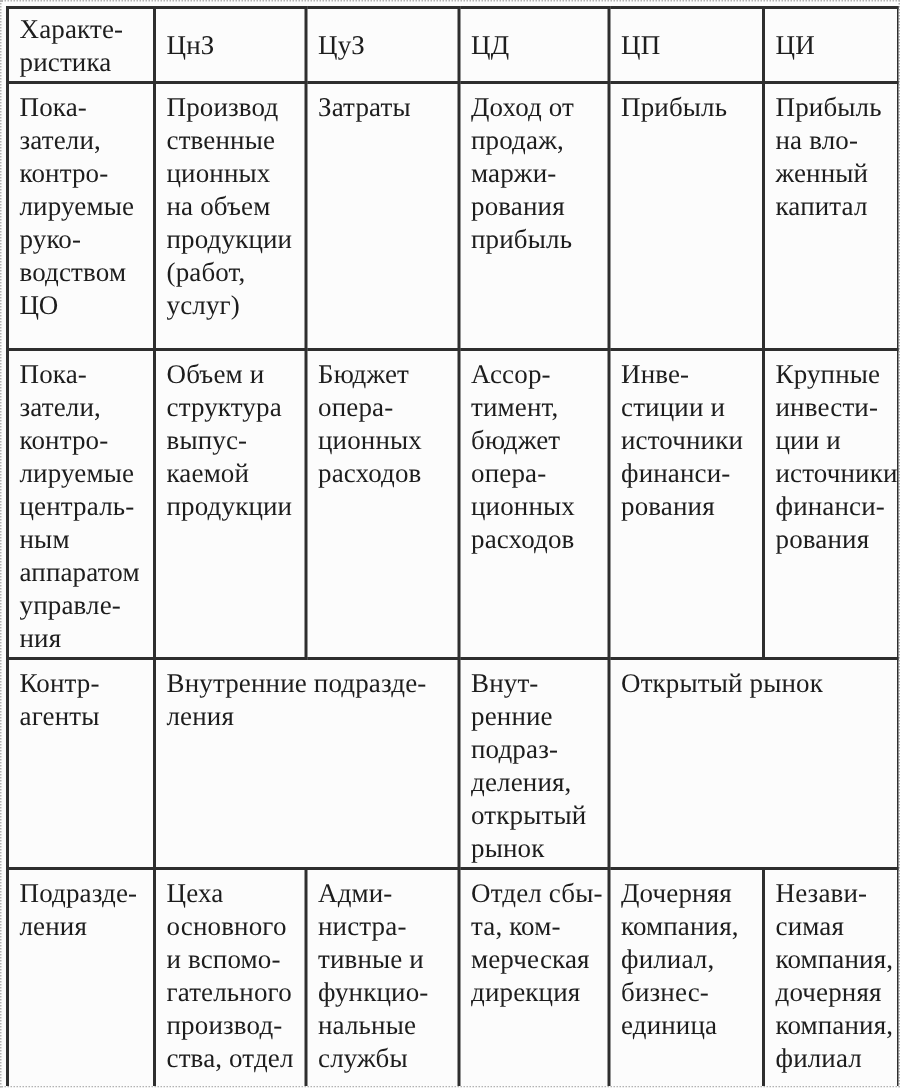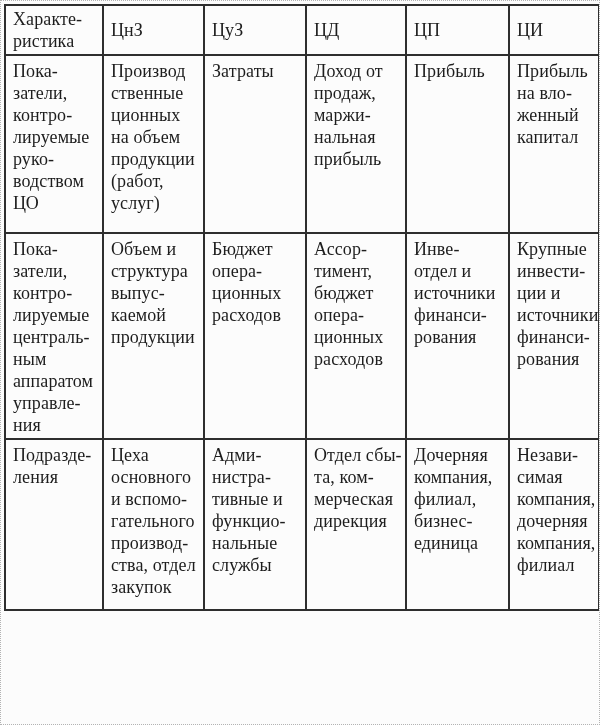--- a/index.html
+++ b/index.html
@@ -86,21 +86,21 @@
 ственные
 ционных
 на объем
 продукции
 (работ,
 услуг)</td>
         <td>Затраты</td>
         <td>Доход от
 продаж,
 маржи-
-нальная
+рования
 прибыль</td>
         <td>Прибыль</td>
         <td>Прибыль
 на вло-
 женный
 капитал</td>
       </tr>
 
       <tr class="row-central">
         <td>Пока-
@@ -121,32 +121,45 @@
 опера-
 ционных
 расходов</td>
         <td>Ассор-
 тимент,
 бюджет
 опера-
 ционных
 расходов</td>
         <td>Инве-
-отдел и
+стиции и
 источники
 финанси-
 рования</td>
         <td>Крупные
 инвести-
 ции и
 источники
 финанси-
 рования</td>
       </tr>
 
+      <tr class="row-counter">
+        <td>Контр-
+агенты</td>
+        <td colspan="2">Внутренние подразде-
+ления</td>
+        <td>Внут-
+ренние
+подраз-
+деления,
+открытый
+рынок</td>
+        <td colspan="2">Открытый рынок</td>
+      </tr>
 
       <tr class="row-units">
         <td>Подразде-
 ления</td>
         <td>Цеха
 основного
 и вспомо-
 гательного
 производ-
 ства, отдел

